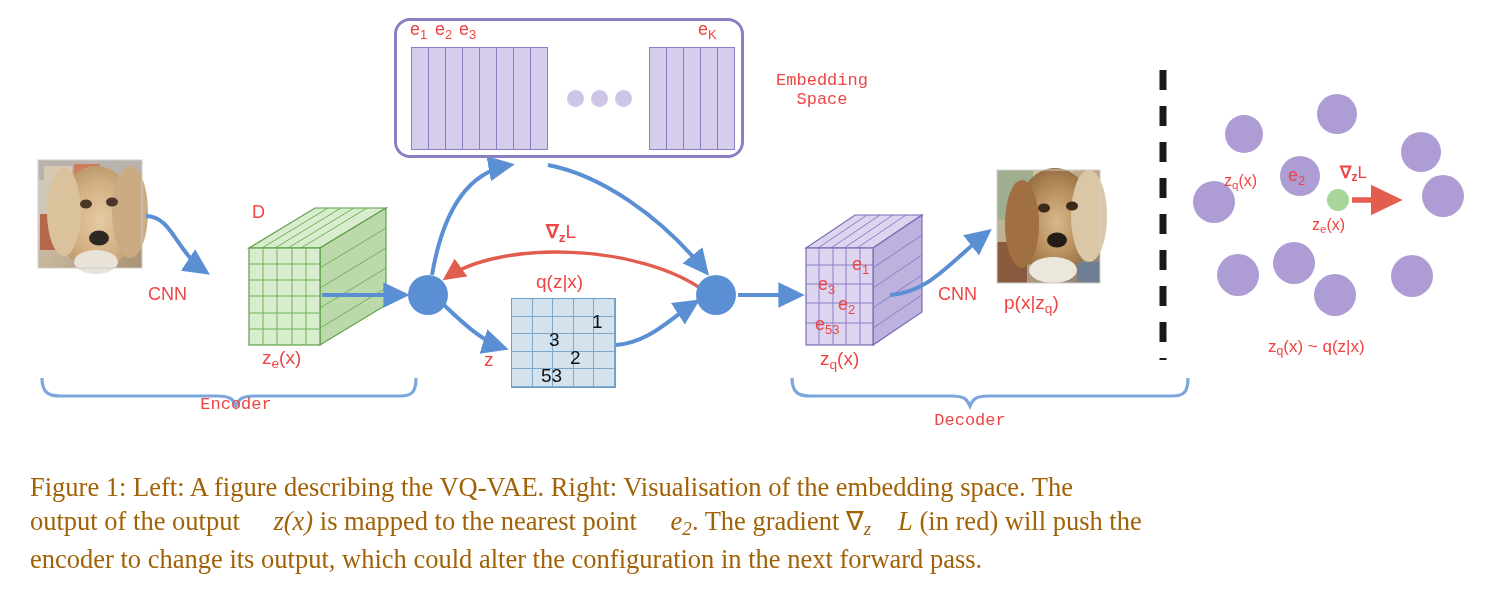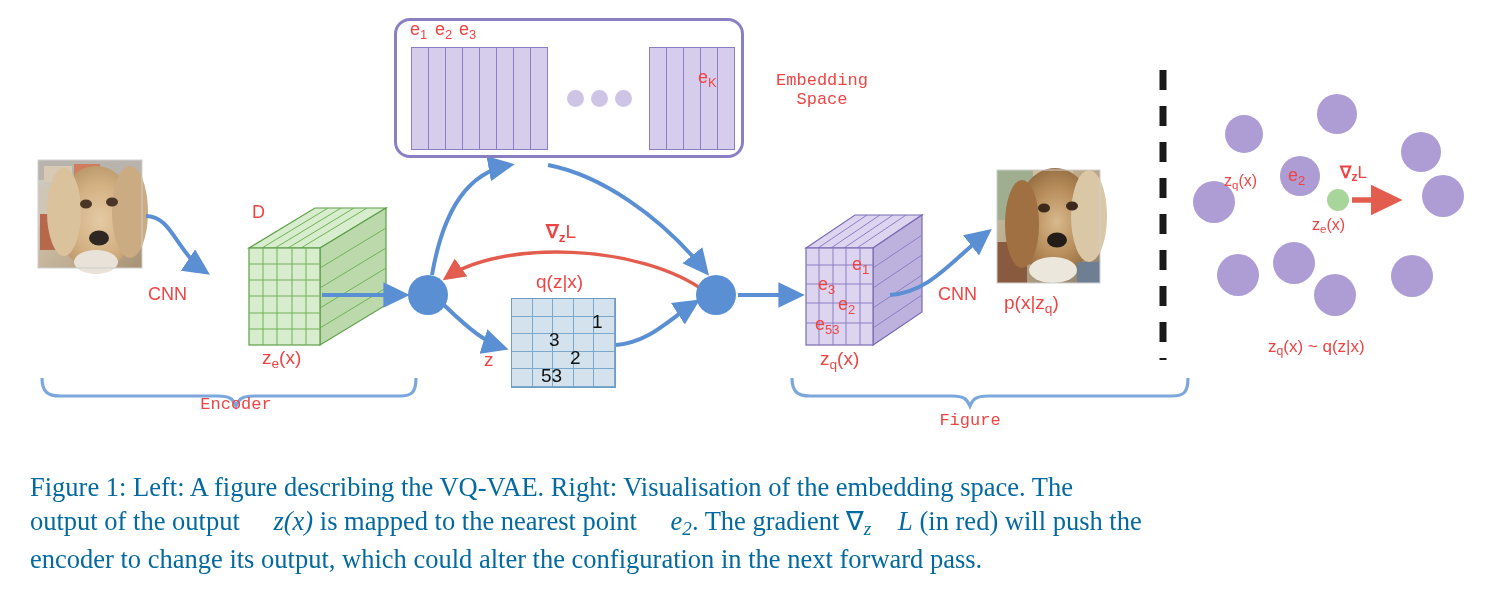--- a/index.html
+++ b/index.html
@@ -65,21 +65,21 @@
     font-size: 19px; color: #111;
   }
 
   
   .caption {
     position: absolute;
     left: 30px; top: 470px; width: 1430px;
     font-family: "Liberation Serif", serif;
     font-size: 26.5px;
     line-height: 1.3;
-    color: #0369a1;
+    color: #a16207;
     text-align: left;
   }
   .caption i { font-style: italic; margin-left: 27px; }
   .cap-sub { font-size: 0.72em; vertical-align: -0.25em; font-style: italic; }
 </style>
 </head>
 <body>
 
 <div class="figure-area">
 
@@ -239,21 +239,21 @@
       <div class="cb-bar" style="width:18px;height:103px"></div>
       <div class="cb-bar" style="width:18px;height:103px"></div>
       <div class="cb-bar" style="width:18px;height:103px"></div>
       <div class="cb-bar" style="width:18px;height:103px"></div>
     </div>
   </div>
 
   <div class="lbl lbl-18 abs" style="left:410px; top:20px;"><span>e</span><span class="sub">1</span></div>
   <div class="lbl lbl-18 abs" style="left:435px; top:20px;"><span>e</span><span class="sub">2</span></div>
   <div class="lbl lbl-18 abs" style="left:459px; top:20px;"><span>e</span><span class="sub">3</span></div>
-  <div class="lbl lbl-18 abs" style="left:698px; top:20px;margin-top:48px;"><span>e</span><span class="sub">K</span></div>
+  <div class="lbl lbl-18 abs" style="left:698px; top:20px;"><span>e</span><span class="sub">K</span></div>
 
   <div class="lbl lbl-17 abs centered" style="left:762px; top:72px; width:120px;">
     <div>Embedding</div>
     <div>Space</div>
   </div>
 
   <div class="lbl lbl-18 abs" style="left:148px; top:285px;">CNN</div>
   <div class="lbl lbl-18 abs" style="left:252px; top:203px;">D</div>
   <div class="lbl lbl-19 abs" style="left:262px; top:348px;"><span>z</span><span class="sub">e</span><span>(x)</span></div>
   <div class="lbl lbl-17 abs centered" style="left:176px; top:396px; width:120px;">Encoder</div>
@@ -295,21 +295,21 @@
   <div class="lbl lbl-19 abs" style="left:484px; top:350px;">z</div>
 
   <div class="lbl lbl-18 abs" style="left:852px; top:255px;"><span>e</span><span class="sub">1</span></div>
   <div class="lbl lbl-18 abs" style="left:818px; top:275px;"><span>e</span><span class="sub">3</span></div>
   <div class="lbl lbl-18 abs" style="left:838px; top:295px;"><span>e</span><span class="sub">2</span></div>
   <div class="lbl lbl-18 abs" style="left:815px; top:315px;"><span>e</span><span class="sub">53</span></div>
 
   <div class="lbl lbl-19 abs" style="left:820px; top:349px;"><span>z</span><span class="sub">q</span><span>(x)</span></div>
   <div class="lbl lbl-18 abs" style="left:938px; top:285px;">CNN</div>
   <div class="lbl lbl-19 abs" style="left:1004px; top:293px;">p(x|z<span class="sub">q</span>)</div>
-  <div class="lbl lbl-17 abs centered" style="left:910px; top:412px; width:120px;">Figure</div>
+  <div class="lbl lbl-17 abs centered" style="left:910px; top:412px; width:120px;">Decoder</div>
 
   <div class="lbl lbl-16 abs" style="left:1224px; top:172px;"><span>z</span><span class="sub">q</span><span>(x)</span></div>
   <div class="lbl lbl-18 abs" style="left:1288px; top:166px;"><span>e</span><span class="sub">2</span></div>
   <div class="lbl lbl-17 abs" style="left:1340px; top:164px; font-weight:bold;"><span>∇</span><span class="sub" style="font-weight:bold">z</span><span style="font-weight:normal">L</span></div>
   <div class="lbl lbl-16 abs" style="left:1312px; top:216px;"><span>z</span><span class="sub">e</span><span>(x)</span></div>
   <div class="lbl lbl-17 abs" style="left:1268px; top:338px;"><span>z</span><span class="sub">q</span><span>(x) ~ q(z|x)</span></div>
 
 </div>
 
 <div class="caption">

